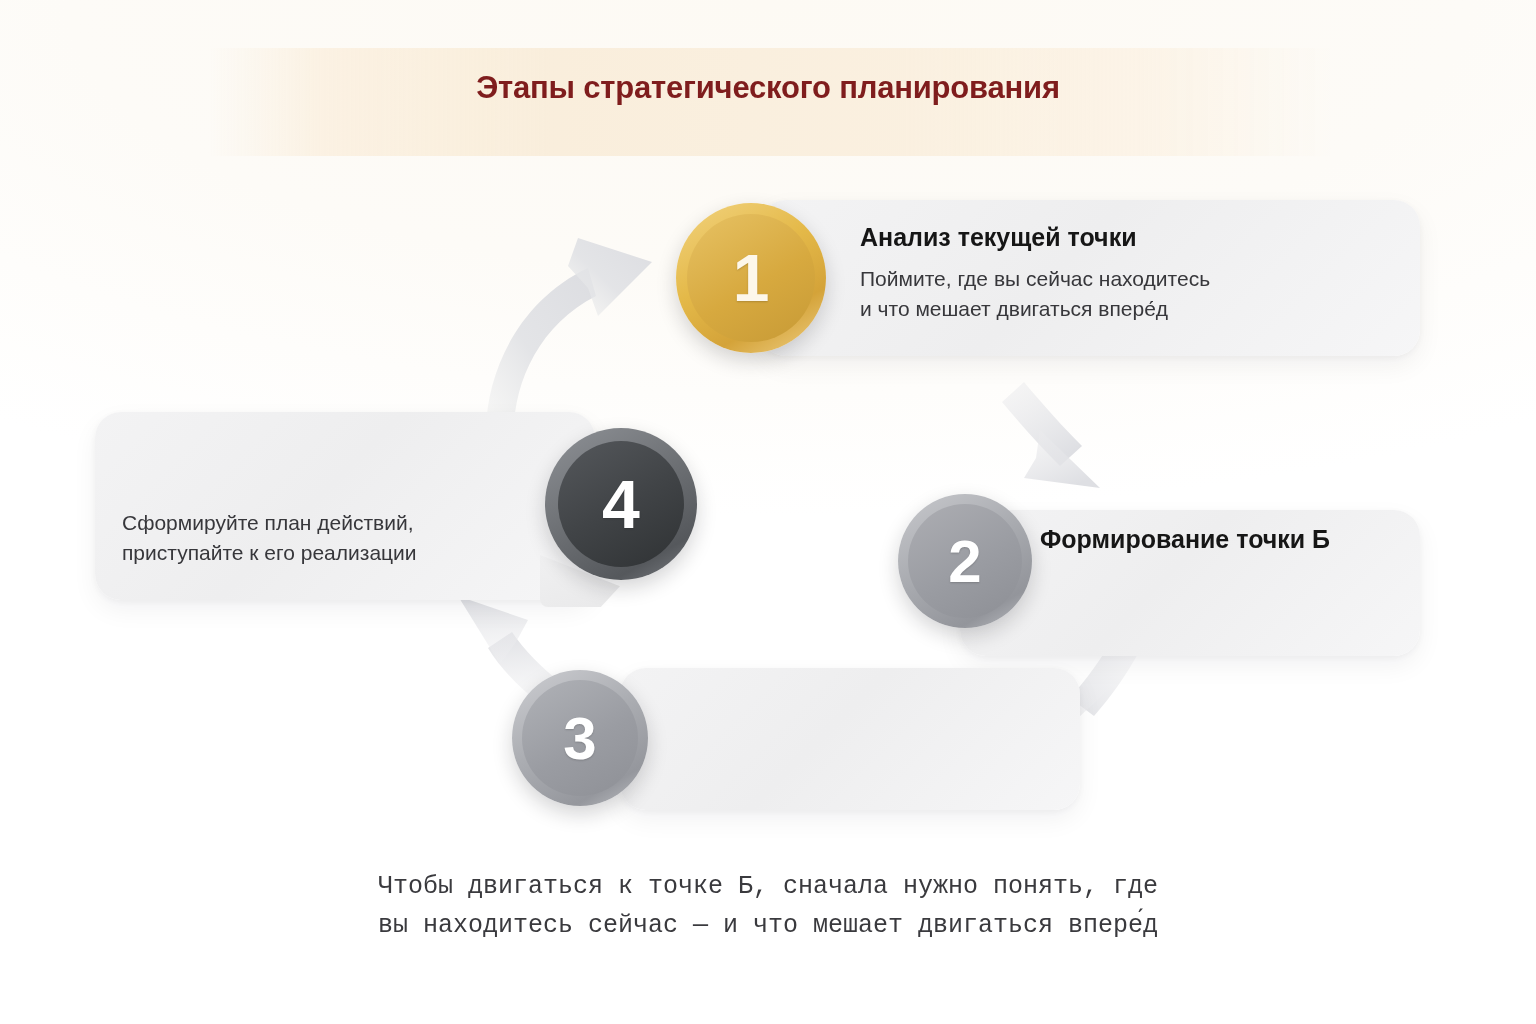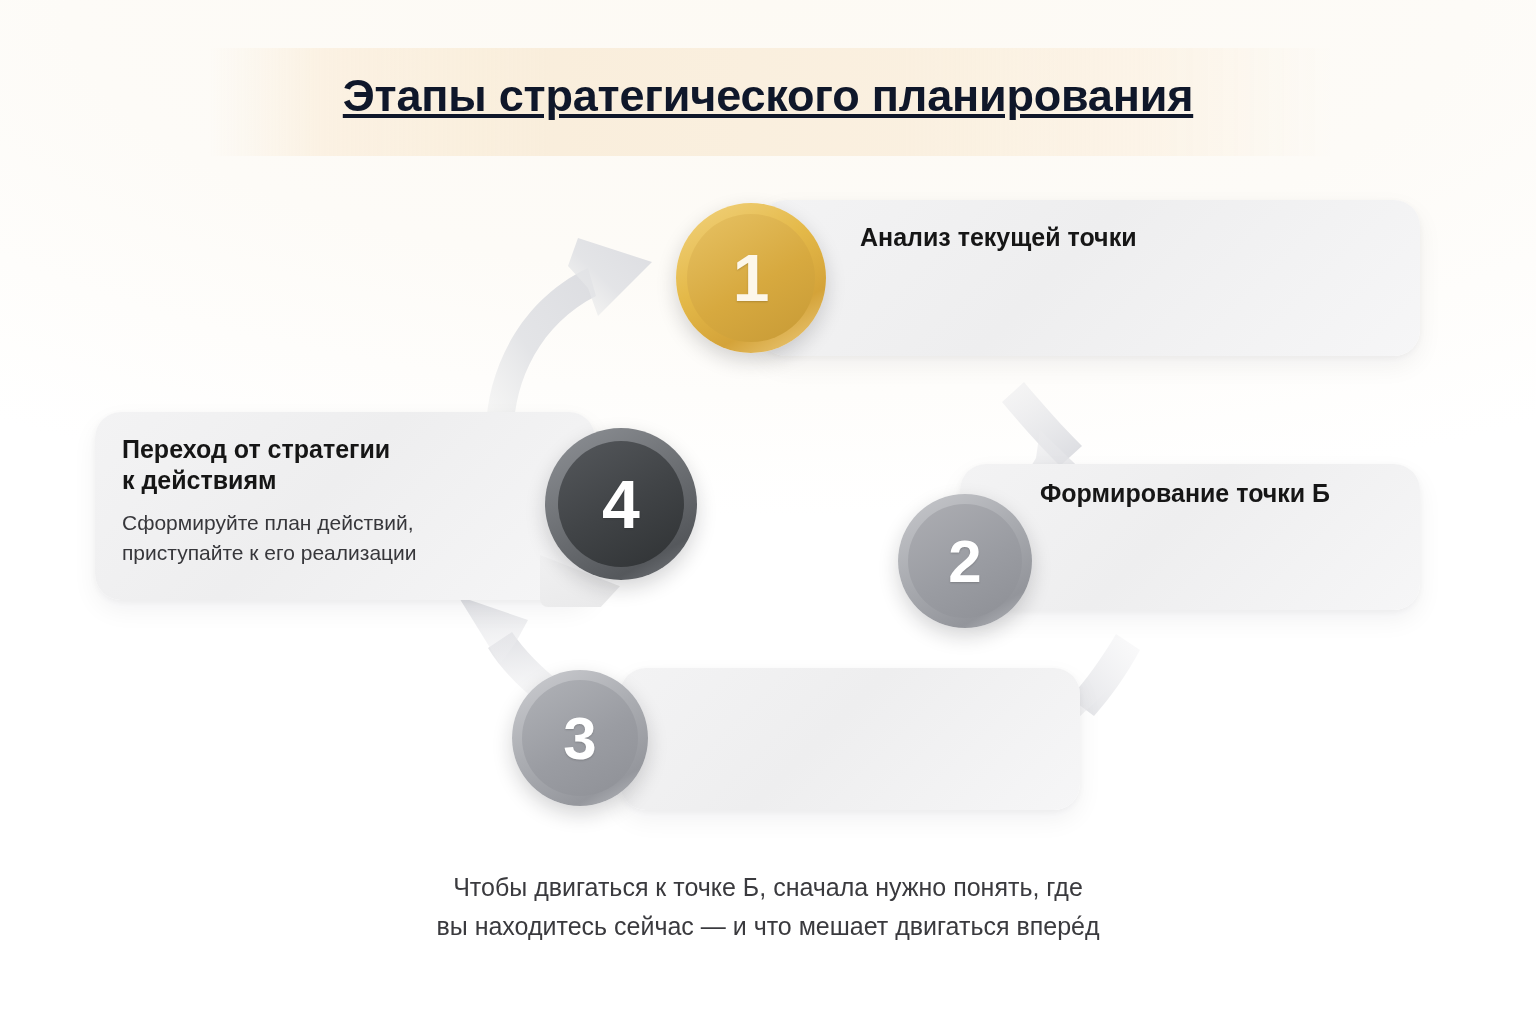--- a/index.html
+++ b/index.html
@@ -30,26 +30,25 @@
         rgba(249,237,218,0.95) 30%,
         rgba(250,239,222,0.95) 62%,
         rgba(251,241,226,0.70) 85%,
         rgba(252,244,232,0) 100%);
     filter:blur(0.4px);
   }
   .page-title{
     position:absolute;
     left:0;right:0; top:70px;
     text-align:center;
-    font-size:45px;
+    font-size:31px;
     font-weight:700;
     letter-spacing:-0.2px;
-    color:#0f172a;
+    color:#7f1d1d;
     white-space:nowrap;
-    text-decoration:underline;
   }
 
   
   .card{
     position:absolute;
     border-radius:26px;
     background:linear-gradient(135deg,#f3f3f4 0%,#eeeeef 45%,#f6f6f7 100%);
     box-shadow:0 10px 26px rgba(25,25,35,0.055), 0 2px 6px rgba(25,25,35,0.04);
   }
   .card-tail{
@@ -69,21 +68,21 @@
   .card-desc{
     position:absolute;
     font-size:21px;
     line-height:1.42;
     color:#37373b;
     white-space:pre-line;
   }
 
   
   #card1{ left:760px; top:200px;  width:660px; height:156px; }
-  #card2{ left:960px; top:464px;  width:460px; height:146px; }
+  #card2{ left:960px; top:510px;  width:460px; height:146px; }
   #card3{ left:620px; top:668px;  width:460px; height:142px; }
   #card4{ left:95px;  top:412px;  width:500px; height:188px; }
 
   #card1 .card-title{ left:100px; top:22px;  }
   #card1 .card-desc { left:100px; top:64px;  }
   #card2 .card-title{ left:80px;  top:14px;  }
   #card2 .card-desc { left:80px;  top:52px;  }
   #card3 .card-title{ left:56px;  top:12px;  }
   #card3 .card-desc { left:56px;  top:50px;  }
   #card4 .card-title{ left:27px;  top:22px;  }
@@ -141,20 +140,21 @@
 
   
   .caption{
     position:absolute;
     left:0;right:0; top:868px;
     text-align:center;
     font-size:25px;
     line-height:1.55;
     color:#3a3a3e;
     white-space:pre-line;
+    font-family:Liberation Mono, monospace;
   }
 </style>
 </head>
 <body>
 
 <div class="page"></div>
 
 <div class="title-banner"></div>
 <div class="page-title">Этапы стратегического планирования</div>
 
@@ -207,20 +207,22 @@
     <path d="M 540 704
              C 520 688, 500 668, 488 648
              L 512 632
              C 524 650, 542 668, 560 682 Z" fill="url(#agD)"></path>
     <path d="M 500 664 L 458 596 L 528 620 L 516 642 Z" fill="url(#agD)"></path>
   </g>
 </svg>
 
 <div class="card" id="card1">
   <div class="card-title">Анализ текущей точки</div>
+  <div class="card-desc">Поймите, где вы сейчас находитесь
+и что мешает двигаться впере́д</div>
 </div>
 <div class="badge" id="badge1">
   <span class="ring"></span>
   <span class="core"></span>
   <span class="num">1</span>
 </div>
 
 <div class="card" id="card2">
   <div class="card-title">Формирование точки Б</div>
 </div>
@@ -232,22 +234,20 @@
 
 <div class="card" id="card3">
 </div>
 <div class="badge" id="badge3">
   <span class="ring"></span>
   <span class="core"></span>
   <span class="num">3</span>
 </div>
 
 <div class="card" id="card4">
-  <div class="card-title">Переход от стратегии
-к действиям</div>
   <div class="card-desc">Сформируйте план действий,
 приступайте к его реализации</div>
 </div>
 <div class="card-tail" id="tail4"></div>
 <div class="badge" id="badge4">
   <span class="ring"></span>
   <span class="core"></span>
   <span class="num">4</span>
 </div>
 

